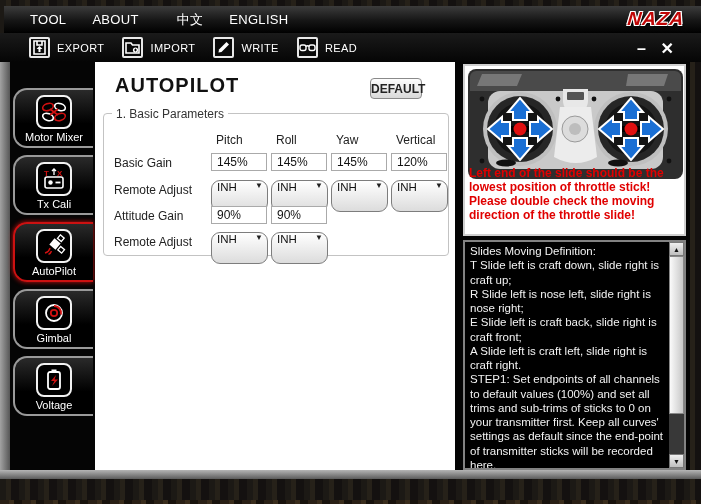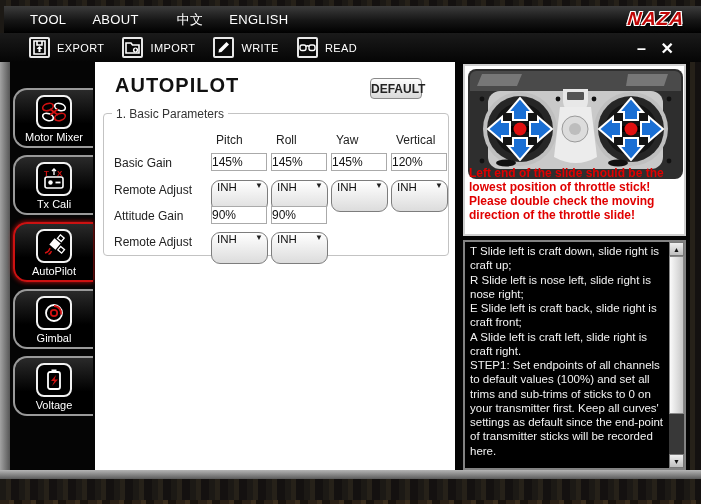--- a/index.html
+++ b/index.html
@@ -40,21 +40,21 @@
   
   .main { position:absolute; left:95px; top:62px; width:360px; height:408px; background:#fff; }
   .page-title { position:absolute; left:20px; top:12px; font-size:20px; font-weight:bold; color:#111; letter-spacing:1px; }
   .default-btn { position:absolute; left:275px; top:16px; width:52px; height:21px; font-size:12px; font-weight:bold; color:#222;
     background:linear-gradient(#fdfdfd,#d9d9d9); border:1px solid #8a8a8a; border-radius:4px; cursor:pointer; }
   .group { position:absolute; left:8px; top:51px; width:346px; height:143px; border:1px solid #c3c3c3; border-radius:4px; }
   .group-legend { position:absolute; left:8px; top:-7px; background:#fff; padding:0 4px; font-size:12px; color:#333; }
   .col-head { position:absolute; top:19px; font-size:12px; color:#222; }
   .row-label { position:absolute; font-size:12px; color:#222; left:10px; }
   .tbox { position:absolute; width:56px; height:18px; border:1px solid #aaa; background:#fff; font-size:12px; color:#111;
-    font-family:"Liberation Sans", sans-serif; }
+    padding-left:5px; font-family:"Liberation Sans", sans-serif; }
   .combo { position:absolute; width:57px; height:32px; border:1px solid #7d7d7d; border-radius:9px;
     background:linear-gradient(#ffffff,#dcdcdc); display:flex; align-items:flex-start; cursor:pointer; }
   .combo-val { font-size:11.5px; color:#111; margin-left:5px; flex:1; }
   .combo-arrow { font-size:8px; color:#222; margin-right:4px; }
 
   
   .warn-panel { position:absolute; left:463px; top:64px; width:223px; height:172px; background:#fff; border:2px solid #cfcfcf; }
   .warn-text { position:absolute; left:4px; top:100px; width:214px; font-size:12px; font-weight:bold; color:#e00000; line-height:1.17; }
   .photo { position:absolute; left:3px; top:3px; }
 
@@ -291,20 +291,21 @@
         <path d="M173 60 l0 -7 8 0 0 -5 14 12 -14 12 0 -5 -8 0 z"></path>
       </g>
       <circle cx="52" cy="60" r="6.5" fill="#e01010"></circle>
       <circle cx="163" cy="60" r="6.5" fill="#e01010"></circle>
     </svg>
     <div class="warn-text">Left end of the slide should be the lowest position of throttle stick! Please double check the moving direction of the throttle slide!</div>
   </div>
 
   <div class="info-panel">
     <div class="info-text">
+      <p>Slides Moving Definition:</p>
       <p>T Slide left is craft down, slide right is craft up;</p>
       <p>R Slide left is nose left, slide right is nose right;</p>
       <p>E Slide left is craft back, slide right is craft front;</p>
       <p>A Slide left is craft left, slide right is craft right.</p>
       <p>STEP1: Set endpoints of all channels to default values (100%) and set all trims and sub-trims of sticks to 0 on your transmitter first. Keep all curves' settings as default since the end-point of transmitter sticks will be recorded here.</p>
 
     </div>
     <div class="scrollbar">
       <div class="sb-btn sb-up">▲</div>
       <div class="sb-thumb"></div>

